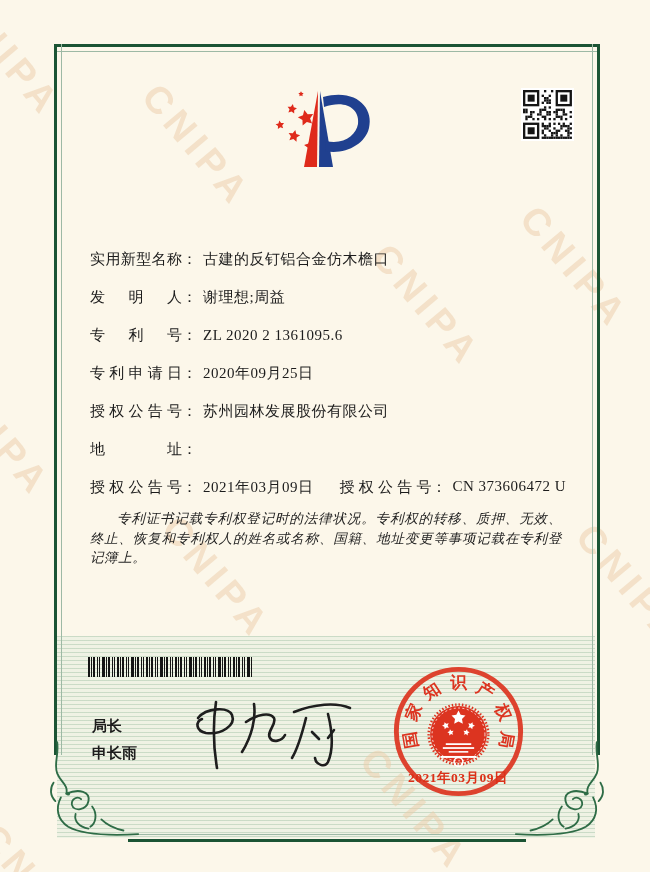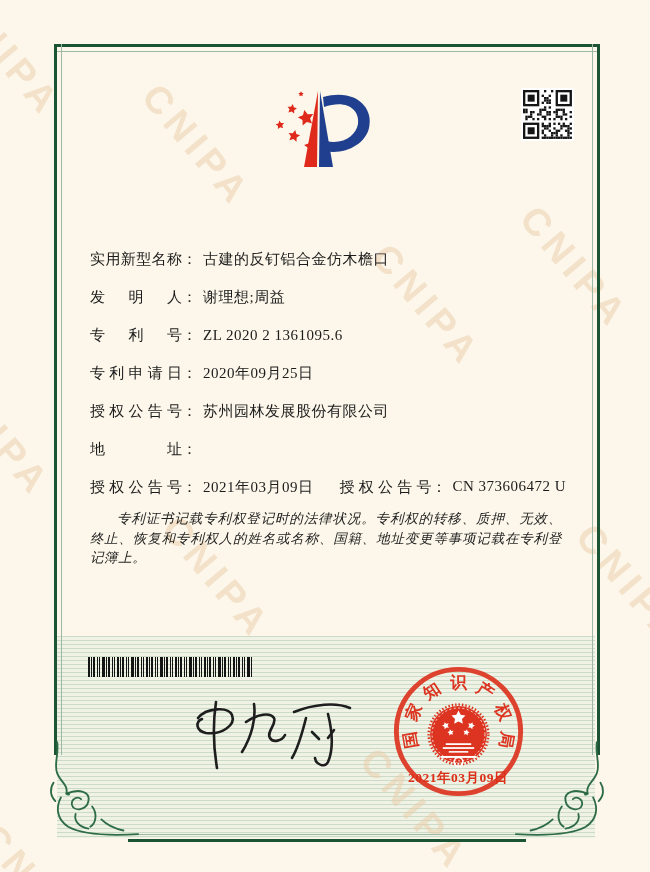--- a/index.html
+++ b/index.html
@@ -281,20 +281,24 @@
       </span>
     </div>
   </div>
 
   <div class="legal">
     <p>专利证书记载专利权登记时的法律状况。专利权的转移、质押、无效、终止、恢复和专利权人的姓名或名称、国籍、地址变更等事项记载在专利登记簿上。</p>
   </div>
 
   <div class="barcode" id="barcode"><i style="width:2px;margin-right:1px"></i><i style="width:1px;margin-right:1px"></i><i style="width:2px;margin-right:2px"></i><i style="width:1px;margin-right:1px"></i><i style="width:1px;margin-right:2px"></i><i style="width:3px;margin-right:1px"></i><i style="width:1px;margin-right:1px"></i><i style="width:2px;margin-right:2px"></i><i style="width:1px;margin-right:1px"></i><i style="width:1px;margin-right:2px"></i><i style="width:2px;margin-right:1px"></i><i style="width:1px;margin-right:1px"></i><i style="width:2px;margin-right:2px"></i><i style="width:1px;margin-right:1px"></i><i style="width:1px;margin-right:2px"></i><i style="width:3px;margin-right:1px"></i><i style="width:1px;margin-right:1px"></i><i style="width:2px;margin-right:2px"></i><i style="width:1px;margin-right:1px"></i><i style="width:1px;margin-right:2px"></i><i style="width:2px;margin-right:1px"></i><i style="width:1px;margin-right:1px"></i><i style="width:2px;margin-right:2px"></i><i style="width:1px;margin-right:1px"></i><i style="width:1px;margin-right:2px"></i><i style="width:3px;margin-right:1px"></i><i style="width:1px;margin-right:1px"></i><i style="width:2px;margin-right:2px"></i><i style="width:1px;margin-right:1px"></i><i style="width:1px;margin-right:2px"></i><i style="width:2px;margin-right:1px"></i><i style="width:1px;margin-right:1px"></i><i style="width:2px;margin-right:2px"></i><i style="width:1px;margin-right:1px"></i><i style="width:1px;margin-right:2px"></i><i style="width:3px;margin-right:1px"></i><i style="width:1px;margin-right:1px"></i><i style="width:2px;margin-right:2px"></i><i style="width:1px;margin-right:1px"></i><i style="width:1px;margin-right:2px"></i><i style="width:2px;margin-right:1px"></i><i style="width:1px;margin-right:1px"></i><i style="width:2px;margin-right:2px"></i><i style="width:1px;margin-right:1px"></i><i style="width:1px;margin-right:2px"></i><i style="width:3px;margin-right:1px"></i><i style="width:1px;margin-right:1px"></i><i style="width:2px;margin-right:2px"></i><i style="width:1px;margin-right:1px"></i><i style="width:1px;margin-right:2px"></i><i style="width:2px;margin-right:1px"></i><i style="width:1px;margin-right:1px"></i><i style="width:2px;margin-right:2px"></i><i style="width:1px;margin-right:1px"></i><i style="width:1px;margin-right:2px"></i><i style="width:3px;margin-right:1px"></i><i style="width:1px;margin-right:1px"></i></div>
 
+  <div class="officer">
+    <div>局长</div>
+    <div>申长雨</div>
+  </div>
 
   <svg class="signature" viewBox="0 0 175 95" aria-label="申长雨">
     <g stroke="#1e1e1e" stroke-width="2.6" fill="none" stroke-linecap="round">
       <path d="M34,14 C31,34 31,56 35,80"></path>
       <path d="M16,30 C24,20 46,18 50,27 C54,37 40,47 24,45 C14,43 13,34 20,31"></path>
       <path d="M72,16 C74,30 70,48 60,64"></path>
       <path d="M64,34 C76,26 88,24 92,30 C95,36 84,44 88,50 C91,55 100,53 103,47"></path>
       <path d="M112,24 C132,16 154,14 168,20"></path>
       <path d="M124,30 C120,46 116,60 110,70"></path>
       <path d="M146,26 C150,42 152,60 146,74 C143,80 134,77 133,70"></path>

